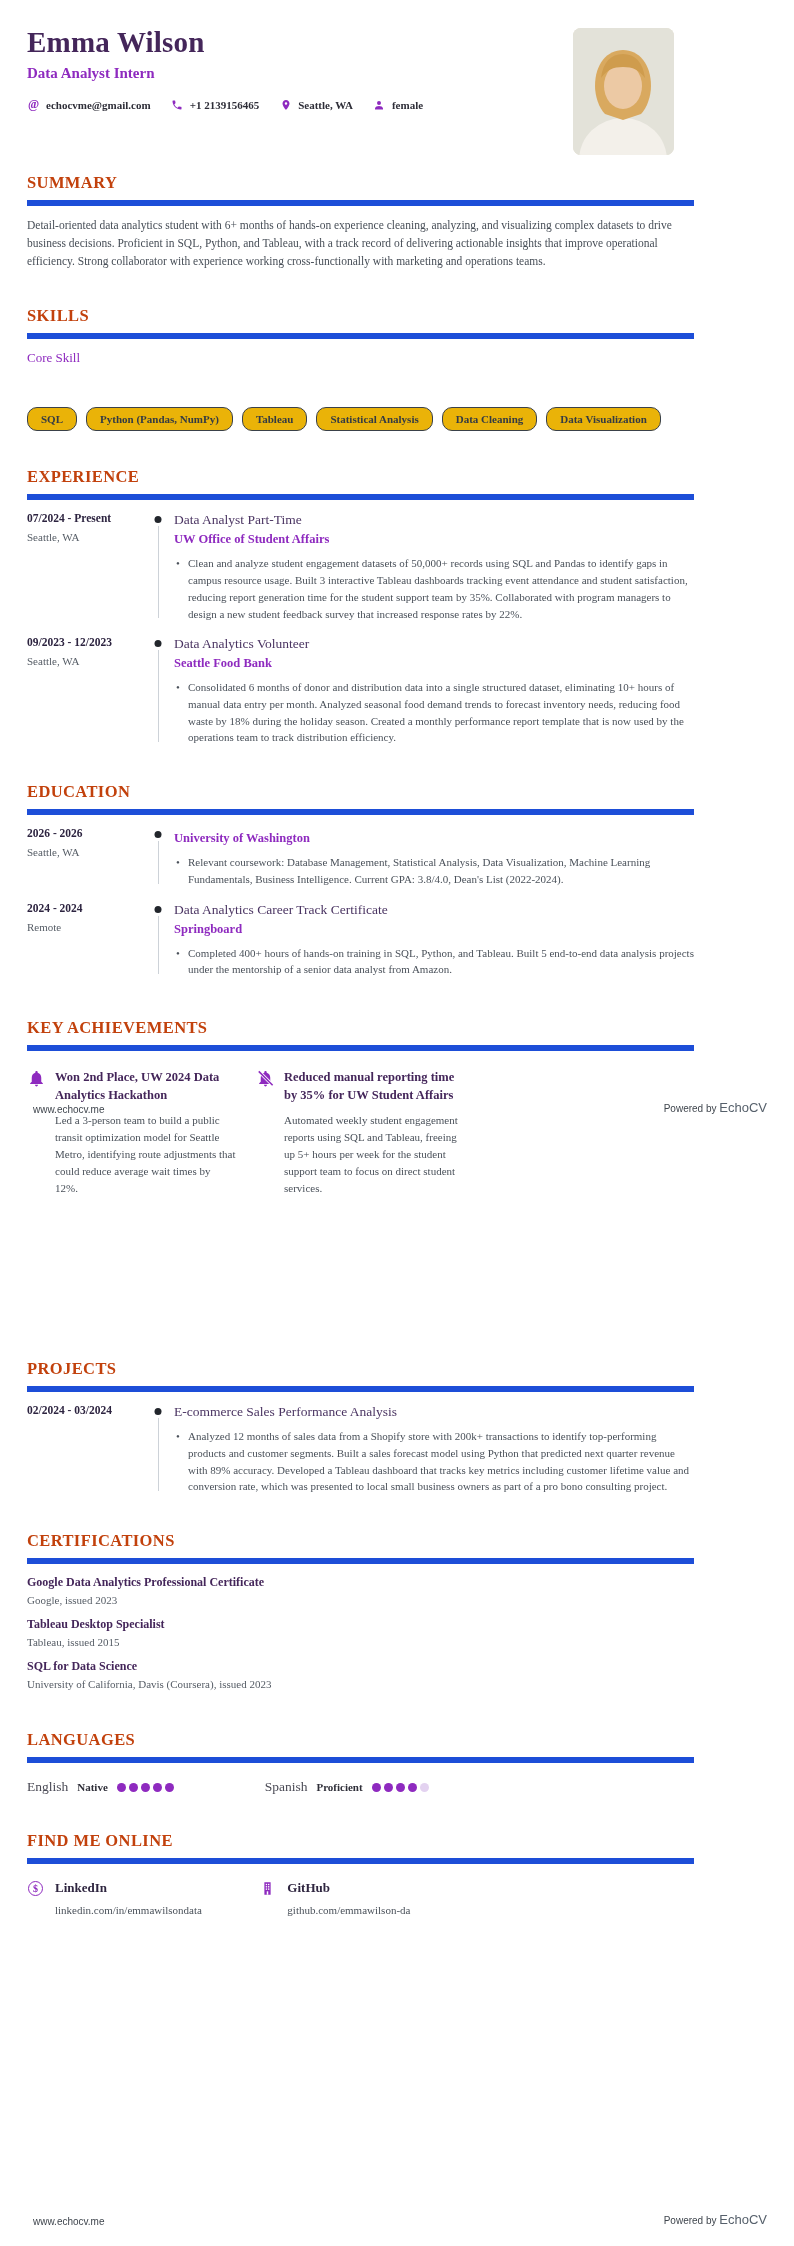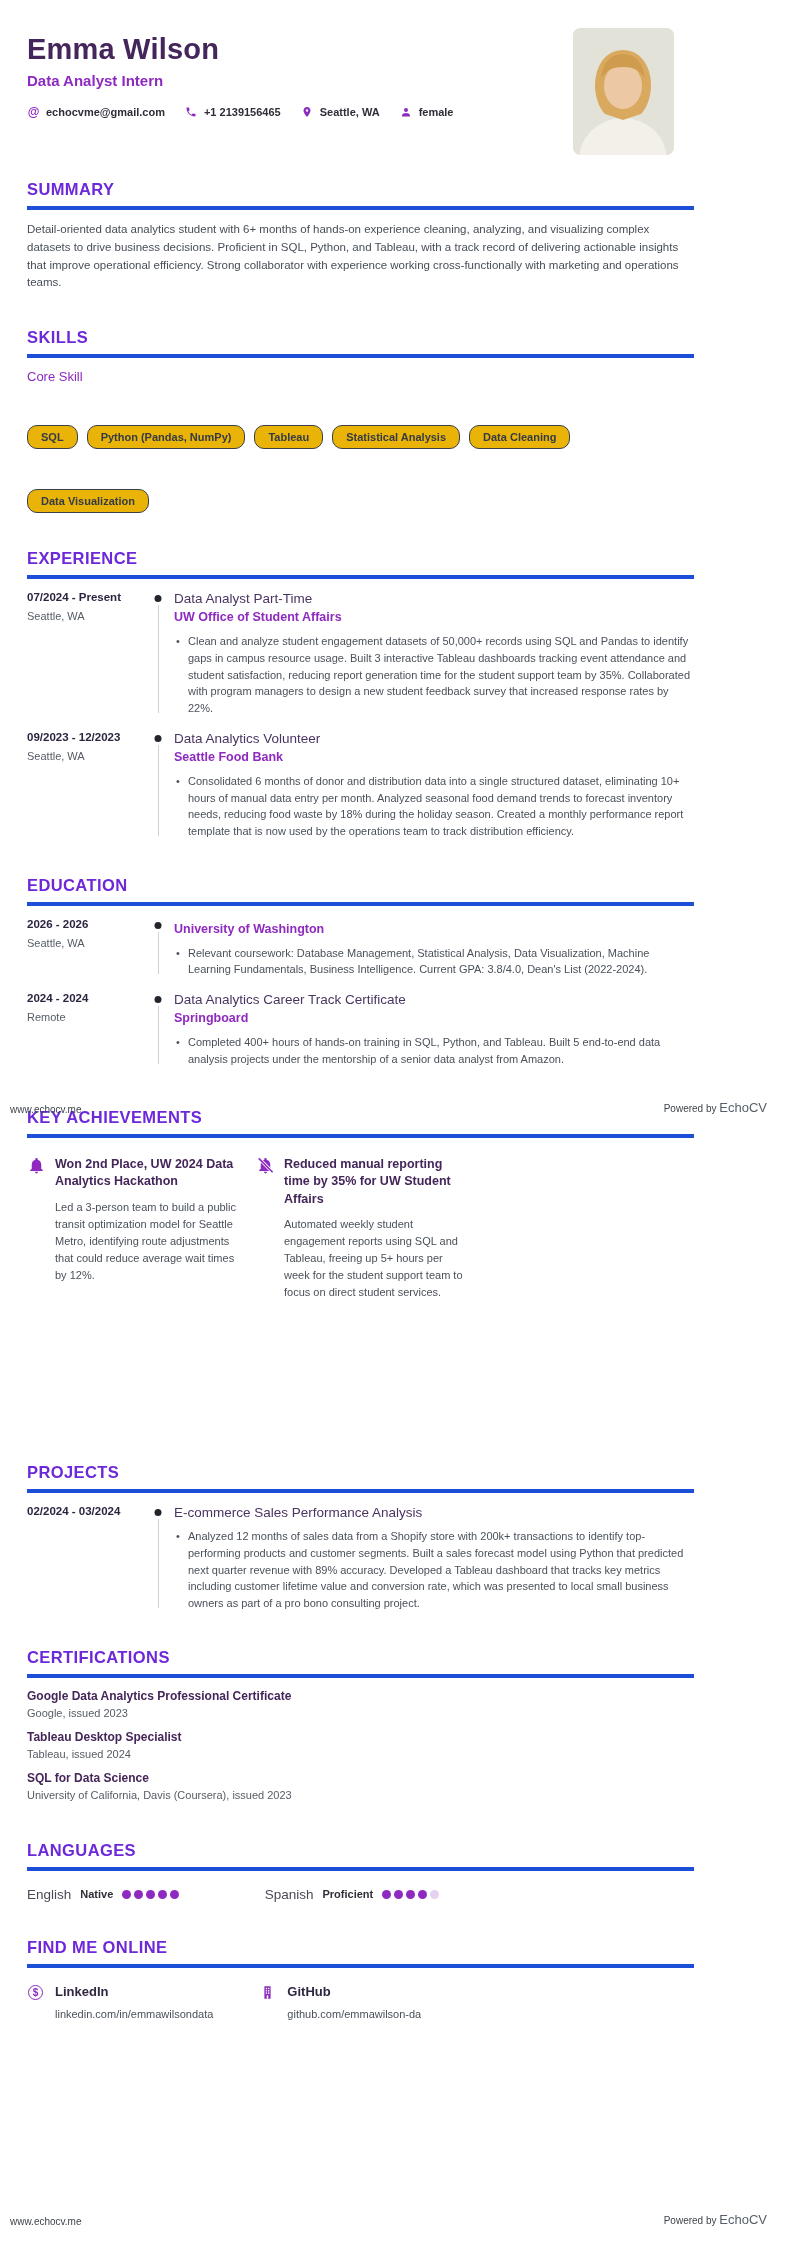--- a/index.html
+++ b/index.html
@@ -2,38 +2,38 @@
 <html><head>
 <meta charset="utf-8">
 <style>
   * { margin:0; padding:0; box-sizing:border-box; }
   html,body { background:#ffffff; }
   body {
     width:794px; height:2246px; position:relative;
     font-family:"Liberation Sans", sans-serif;
     color:#4a515a; overflow:hidden;
   }
-  .page { position:relative; padding:33px 27px 0 27px; width:721px; }
+  .page { position:relative; padding:26px 27px 0 27px; width:721px;font-family:Liberation Serif, serif; }
 
   
   .name { font-size:29px; font-weight:700; color:#44265a; letter-spacing:.2px; }
   .job-title { font-size:15px; font-weight:700; color:#8e2abf; margin-top:6px; }
   .contact-row { display:flex; align-items:center; gap:20px; margin-top:16px; }
   .contact-item { display:flex; align-items:center; gap:6px; font-size:11px; font-weight:700; color:#2e2e38; }
   .cicon { width:13px; height:13px; display:inline-flex; align-items:center; justify-content:center; color:#8e2abf; }
   .cicon svg { width:12px; height:12px; fill:#8e2abf; }
   .at-glyph { font-size:12px; font-weight:700; color:#8e2abf; }
   .photo { position:absolute; top:28px; right:47px; width:101px; height:127px; border-radius:8px; overflow:hidden; background:#e8e2d4; }
   .photo svg { width:100%; height:100%; display:block; }
 
   
   .sec { margin-top:36px; }
   .sec-title {
-    font-size:16.5px; font-weight:700; color:#6d28d9; letter-spacing:.4px;
-    padding-bottom:7px; border-bottom:4px solid #1d4ed8;
+    font-size:16.5px; font-weight:700; color:#c2410c; letter-spacing:.4px;
+    padding-bottom:7px; border-bottom:6px solid #1d4ed8;
   }
   .body-text { margin-top:11px; font-size:11.5px; line-height:1.55; color:#474e57; }
 
   
   .skill-group { margin-top:11px; font-size:13px; color:#8e2abf; }
   .tags { display:flex; flex-wrap:wrap; gap:9px; margin-top:10px; }
   .tag {
     border:1.5px solid #3a4149; border-radius:10px; padding:5px 13px;
     font-size:11px; font-weight:700; color:#343b44; background:#eab308;margin-top:31px;
   }
@@ -78,21 +78,21 @@
   .online-grid { display:grid; grid-template-columns:repeat(3,1fr); column-gap:30px; margin-top:16px; }
   .online-item { display:grid; grid-template-columns:28px 1fr; row-gap:7px; }
   .online-icon { width:17px; height:17px; display:flex; align-items:center; justify-content:center; }
   .circle-icon { width:15px; height:15px; border:1.8px solid #8e2abf; border-radius:50%; color:#8e2abf;
     font-size:10px; font-weight:700; display:flex; align-items:center; justify-content:center; }
   .online-icon svg { width:15px; height:15px; fill:#8e2abf; }
   .online-label { font-size:13px; font-weight:700; color:#2f2640; text-decoration:none; }
   .online-url { grid-column:2; font-size:11px; color:#4a515a; text-decoration:none; }
 
   
-  .page-footer { position:absolute; left:10px; right:27px; display:flex; justify-content:space-between; align-items:flex-end; }
+  .page-footer { position:absolute; left:33px; right:27px; display:flex; justify-content:space-between; align-items:flex-end; }
   .footer-1 { top:1100px; }
   .footer-2 { top:2212px; }
   .footer-site { font-size:10px; color:#3f454d; text-decoration:none; }
   .footer-powered { font-size:10px; color:#3f454d;margin-left:28px; }
   .footer-brand { font-size:13px; color:#56606b; text-decoration:none; }
 
   .projects-sec { margin-top:162px; }
 </style>
 </head>
 <body>
@@ -298,21 +298,21 @@
   </section>
 
   <section class="sec">
     <h2 class="sec-title">CERTIFICATIONS</h2>
     <div class="cert-item">
       <div class="cert-name">Google Data Analytics Professional Certificate</div>
       <div class="cert-issuer">Google, issued 2023</div>
     </div>
     <div class="cert-item">
       <div class="cert-name">Tableau Desktop Specialist</div>
-      <div class="cert-issuer">Tableau, issued 2024</div>
+      <div class="cert-issuer">Tableau, issued 2015</div>
     </div>
     <div class="cert-item">
       <div class="cert-name">SQL for Data Science</div>
       <div class="cert-issuer">University of California, Davis (Coursera), issued 2023</div>
     </div>
   </section>
 
   <section class="sec" style="margin-top:40px">
     <h2 class="sec-title">LANGUAGES</h2>
     <div class="lang-grid">

